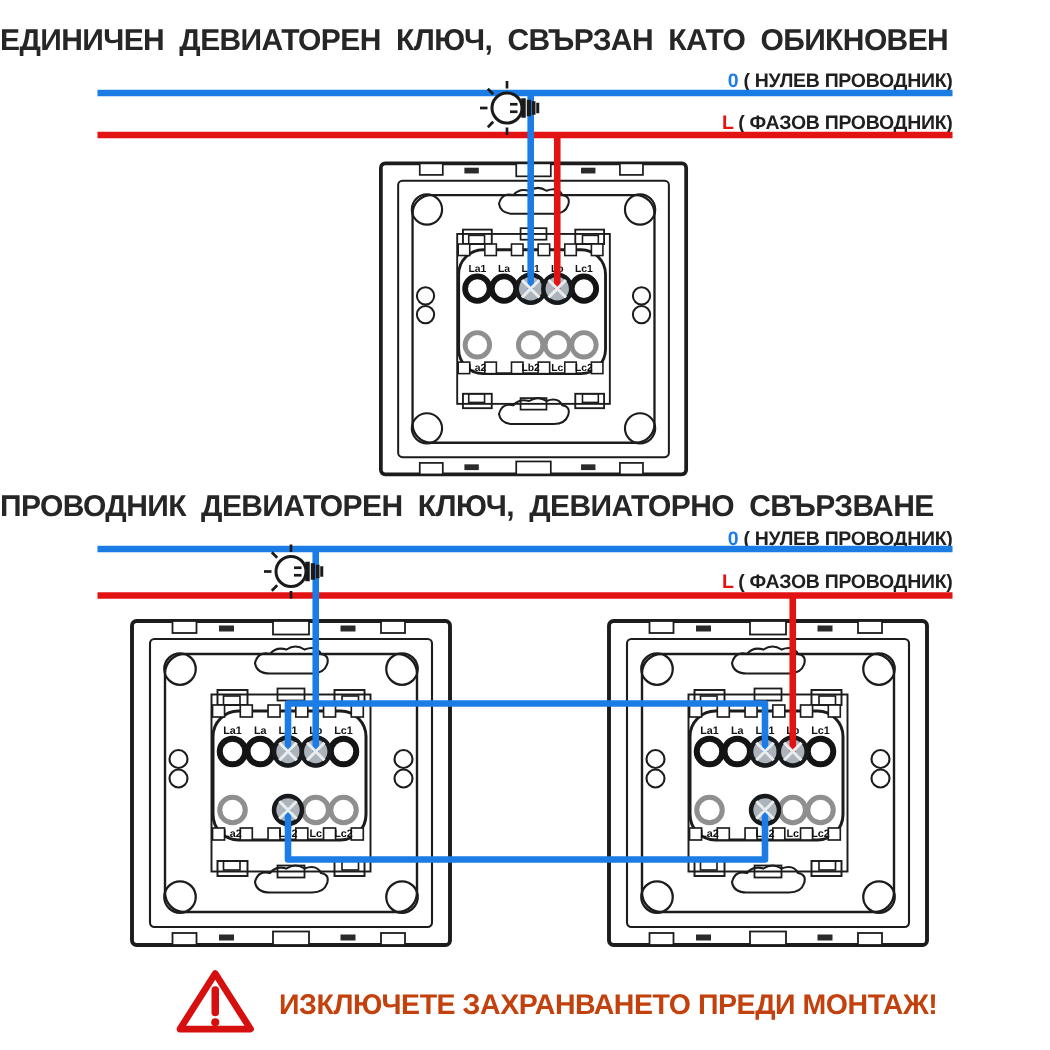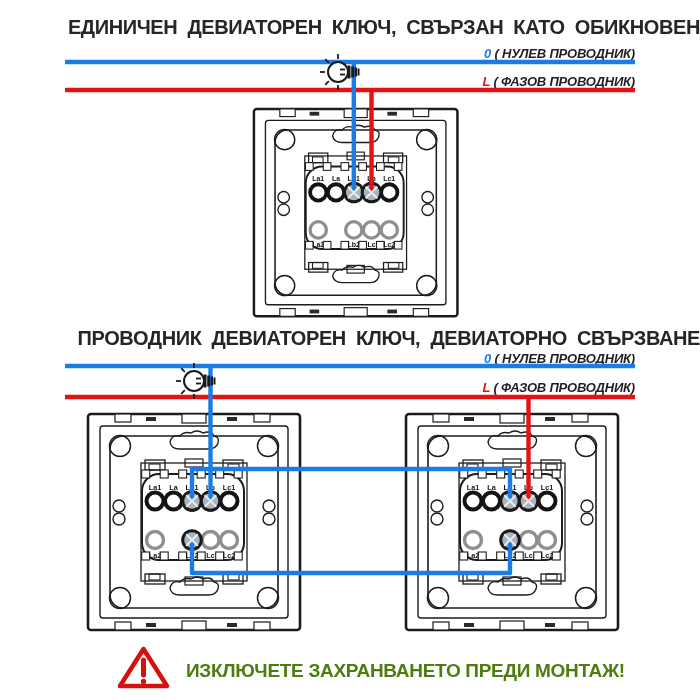--- a/index.html
+++ b/index.html
@@ -2,32 +2,32 @@
 <html><head>
 <meta charset="utf-8">
 <style>
   html,body{margin:0;padding:0;}
   body{
     width:700px;height:700px;position:relative;overflow:hidden;background:#ffffff;
     font-family:"Liberation Sans",sans-serif;
   }
   .abs{position:absolute;}
   .title{
-    left:0;width:700px;text-align:right;
+    left:0;width:700px;text-align:left;
     font-size:20px;font-weight:bold;color:#262626;
     letter-spacing:-0.4px;word-spacing:5px;white-space:nowrap;
   }
   .wire-label{
     right:65px;font-size:13px;font-weight:bold;color:#1f1f1f;
-    letter-spacing:-0.2px;white-space:nowrap;font-style:italic;
+    letter-spacing:-0.2px;white-space:nowrap;
   }
   .code-n{color:#1b7ce6;}
   .code-p{color:#e41313;}
   .warn-text{
-    left:186px;top:660px;font-size:19px;font-weight:bold;color:#4d7c0f;
+    left:186px;top:660px;font-size:19px;font-weight:bold;color:#c2410c;
     letter-spacing:-0.3px;white-space:nowrap;
   }
   svg{position:absolute;left:0;top:0;}
   
   .wire{fill:none;stroke-width:4.4;}
   .wn{stroke:#1b7ce6;}
   .wp{stroke:#e41313;}
   .ln{fill:none;stroke:#1c1c1c;}
   .fw{fill:#ffffff;stroke:#1c1c1c;}
   .dash{fill:#2a2a2a;stroke:none;}

